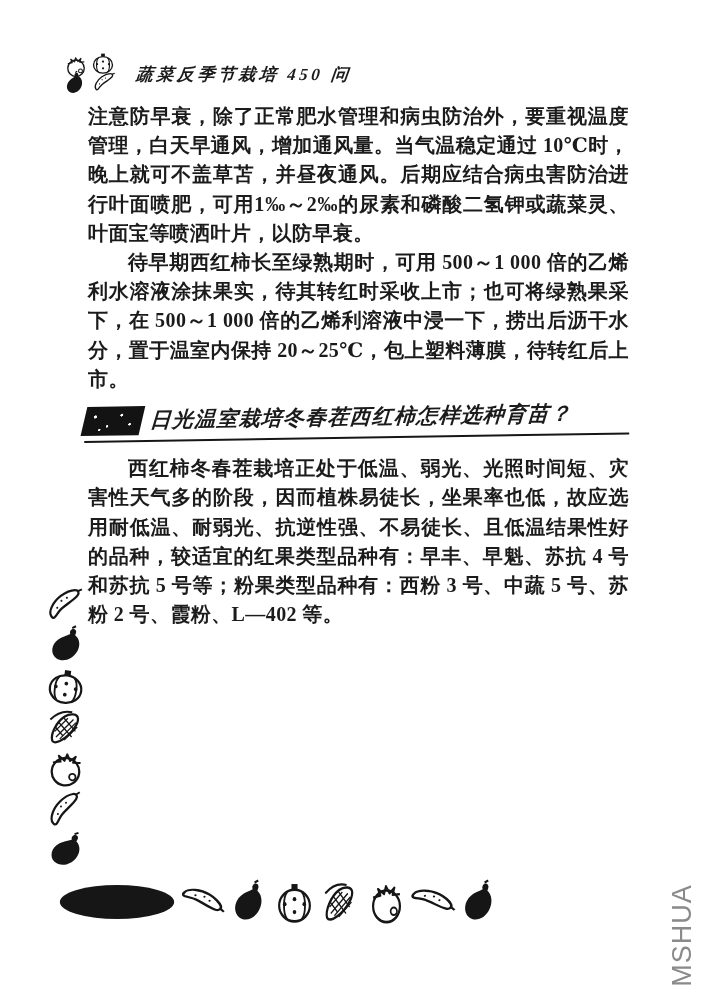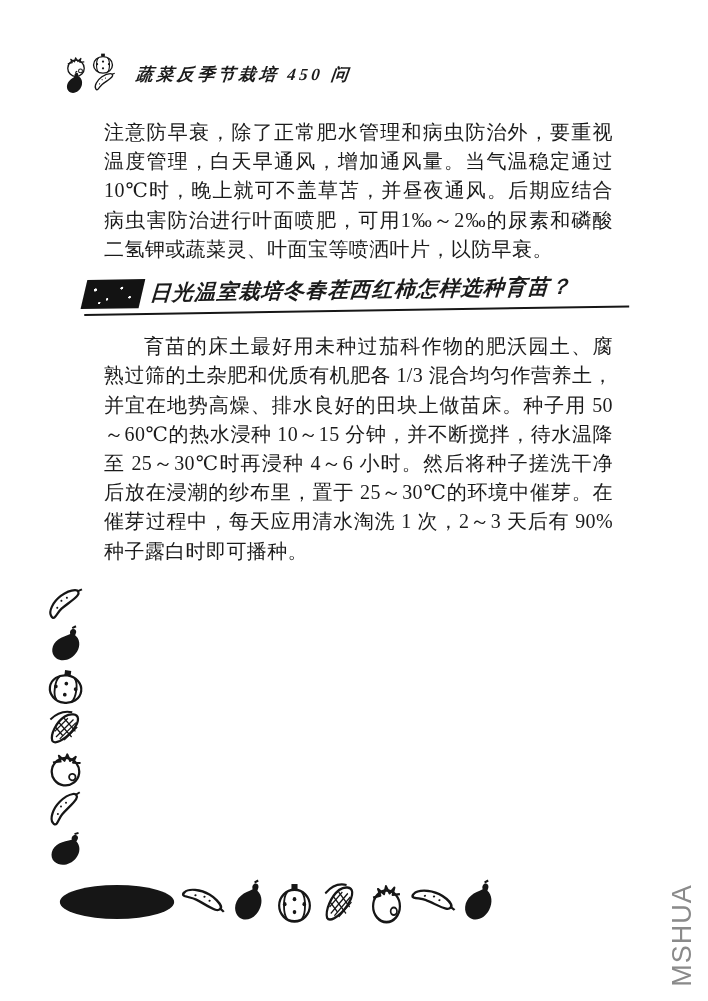--- a/index.html
+++ b/index.html
@@ -13,21 +13,21 @@
   .cluster{display:grid;grid-template-columns:27px 27px;grid-template-rows:22px 22px;width:56px;}
   .cluster .icon svg{width:24px;height:24px;}
   .cluster .icon:nth-child(1){transform:translateY(2px);}
   .cluster .icon:nth-child(2){transform:translateY(-1px);}
   .cluster .icon:nth-child(3){transform:translate(-2px,-3px) rotate(-15deg);}
   .cluster .icon:nth-child(4){transform:translate(2px,-4px) rotate(10deg);}
   .book-title{font-style:italic;font-weight:bold;font-size:17px;letter-spacing:3.5px;transform:skewX(-6deg);}
   
   .body-text{position:absolute;left:88px;top:102px;width:541px;
     font-size:20px;line-height:29.2px;text-align:justify;letter-spacing:0.4px;}
-  .body-text p{margin:16px;text-indent:2em;}
+  .body-text p{margin:0;text-indent:2em;font-weight:bold;}
   .body-text p.no-indent{text-indent:0;}
   
   .question{display:flex;align-items:center;gap:8px;margin:13px 0 11px -4px;
     border-bottom:2.5px solid #161616;padding-bottom:5px;
     transform:rotate(-0.9deg);transform-origin:left center;}
   .qbox{flex:0 0 auto;width:58px;height:29px;background-color:#131313;
     transform:skewX(-14deg);
     background-image:
       radial-gradient(circle at 18% 35%, #fff 1.3px, transparent 1.8px),
       radial-gradient(circle at 42% 68%, #fff 1.0px, transparent 1.5px),
@@ -111,27 +111,28 @@
           </svg></span>
         <span class="icon" data-name="cucumber-icon"><svg viewBox="0 0 32 32" preserveAspectRatio="none">
             <use href="#cucumber-icon"></use>
           </svg></span>
       </span>
     <span class="book-title" data-name="book-title">蔬菜反季节栽培 450 问</span>
   </div>
 
   <div class="body-text" data-name="page-text-column">
     <p class="no-indent" data-name="paragraph">注意防早衰，除了正常肥水管理和病虫防治外，要重视温度管理，白天早通风，增加通风量。当气温稳定通过 10℃时，晚上就可不盖草苫，并昼夜通风。后期应结合病虫害防治进行叶面喷肥，可用1‰～2‰的尿素和磷酸二氢钾或蔬菜灵、叶面宝等喷洒叶片，以防早衰。</p>
+    <p data-name="paragraph">待早期西红柿长至绿熟期时，可用 500～1 000 倍的乙烯利水溶液涂抹果实，待其转红时采收上市；也可将绿熟果采下，在 500～1 000 倍的乙烯利溶液中浸一下，捞出后沥干水分，置于温室内保持 20～25℃，包上塑料薄膜，待转红后上市。</p>
 
     <div class="question" data-name="question-heading">
       <span class="qbox" data-name="question-number-box"></span>
       <span class="qtitle" data-name="question-title">日光温室栽培冬春茬西红柿怎样选种育苗？</span>
     </div>
 
-    <p data-name="paragraph">育苗的床土最好用未种过茄科作物的肥沃园土、腐熟过筛的土杂肥和优质有机肥各 1/3 混合均匀作营养土，并宜在地势高燥、排水良好的田块上做苗床。种子用 50～60℃的热水浸种 10～15 分钟，并不断搅拌，待水温降至 25～30℃时再浸种 4～6 小时。然后将种子搓洗干净后放在浸潮的纱布里，置于 25～30℃的环境中催芽。在催芽过程中，每天应用清水淘洗 1 次，2～3 天后有 90% 种子露白时即可播种。</p>
+    <p data-name="paragraph">西红柿冬春茬栽培正处于低温、弱光、光照时间短、灾害性天气多的阶段，因而植株易徒长，坐果率也低，故应选用耐低温、耐弱光、抗逆性强、不易徒长、且低温结果性好的品种，较适宜的红果类型品种有：早丰、早魁、苏抗 4 号和苏抗 5 号等；粉果类型品种有：西粉 3 号、中蔬 5 号、苏粉 2 号、霞粉、L—402 等。</p>
   </div>
 
   <div class="margin-icons" data-name="left-margin-vegetable-strip">
       <span class="icon" data-name="cucumber-icon"><svg viewBox="0 0 32 32" preserveAspectRatio="none">
           <use href="#cucumber-icon"></use>
         </svg></span>
       <span class="icon" data-name="eggplant-icon"><svg viewBox="0 0 32 32" preserveAspectRatio="none">
           <use href="#eggplant-icon"></use>
         </svg></span>
       <span class="icon" data-name="pumpkin-icon"><svg viewBox="0 0 32 32" preserveAspectRatio="none">

